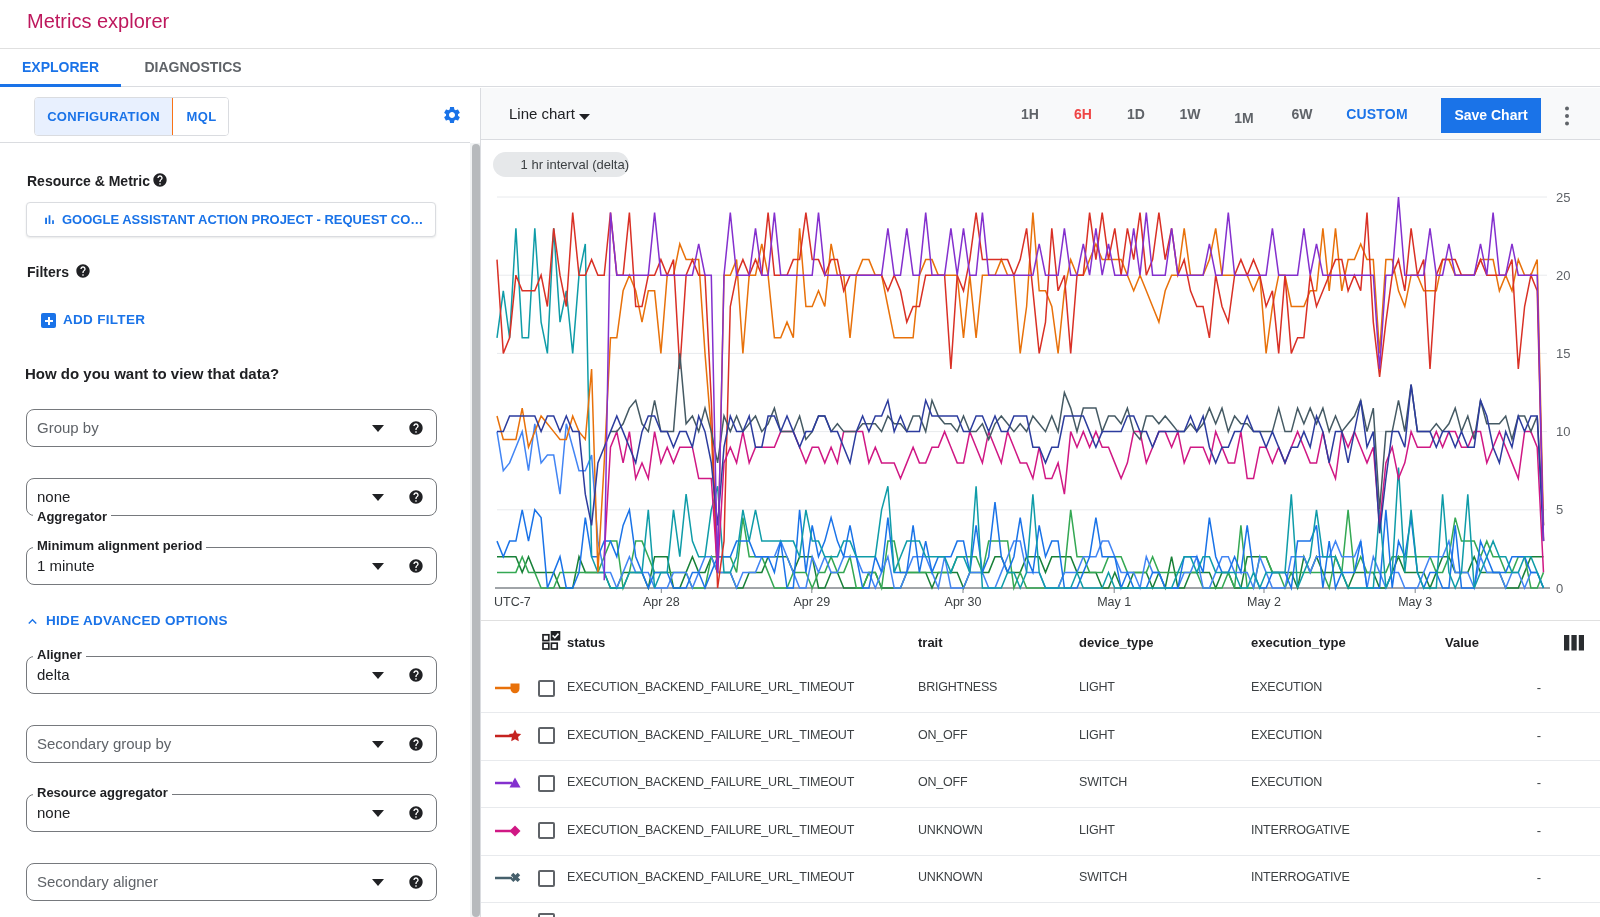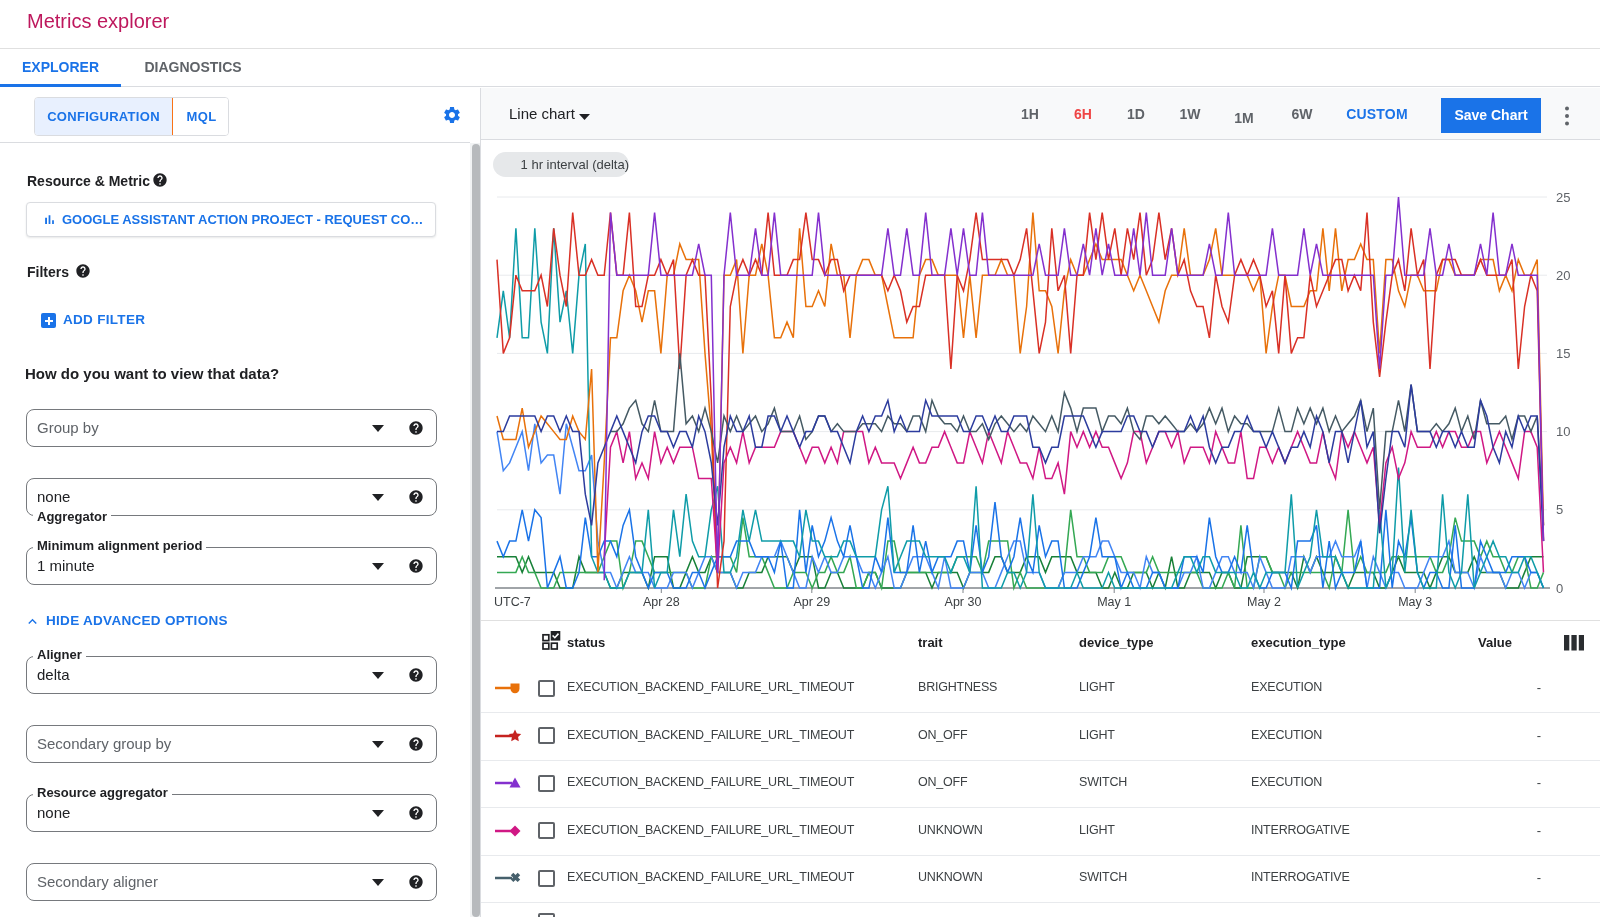--- a/index.html
+++ b/index.html
@@ -177,21 +177,21 @@
 <rect x="1" y="3.8" width="5.8" height="5.8" fill="none" stroke="#202124" stroke-width="1.7"></rect>
 <rect x="1" y="12.2" width="5.8" height="5.8" fill="none" stroke="#202124" stroke-width="1.7"></rect>
 <rect x="9.4" y="12.2" width="5.8" height="5.8" fill="none" stroke="#202124" stroke-width="1.7"></rect>
 <rect x="8.7" y="0" width="9.6" height="9.6" fill="#202124"></rect>
 <path d="M10.6 4.5l2.2 2.2 3.7-4.1" stroke="#fff" stroke-width="1.6" fill="none"></path>
 </svg>
 <div class="abs" style="left:567px;top:621px;height:43px;line-height:43px;font-size:13px;font-weight:bold;color:#202124;">status</div>
 <div class="abs" style="left:918px;top:621px;height:43px;line-height:43px;font-size:13px;font-weight:bold;color:#202124;">trait</div>
 <div class="abs" style="left:1079px;top:621px;height:43px;line-height:43px;font-size:13px;font-weight:bold;color:#202124;">device_type</div>
 <div class="abs" style="left:1251px;top:621px;height:43px;line-height:43px;font-size:13px;font-weight:bold;color:#202124;">execution_type</div>
-<div class="abs" style="left:1445px;top:621px;width:100px;height:43px;line-height:43px;text-align:center;font-size:13px;font-weight:bold;color:#202124;">Value</div>
+<div class="abs" style="left:1445px;top:621px;width:100px;height:43px;line-height:43px;text-align:left;font-size:13px;font-weight:bold;color:#202124;">Value</div>
 <svg class="abs" style="left:1563.5px;top:634.5px;" width="20" height="16" viewBox="0 0 20 16">
 <rect x="0" y="0" width="5.3" height="15.5" fill="#2a2d30"></rect>
 <rect x="7.4" y="0" width="5.3" height="15.5" fill="#2a2d30"></rect>
 <rect x="14.8" y="0" width="5.3" height="15.5" fill="#2a2d30"></rect>
 </svg>
 <div class="abs" style="left:481px;top:712.0px;width:1119px;height:1px;background:#e8eaed;"></div>
 <svg class="abs" style="left:495px;top:680.25px;" width="30" height="16" viewBox="0 0 30 16">
       <line x1="0" y1="8" x2="17" y2="8" stroke="#E8710A" stroke-width="2.5"></line>
       <path d="M15.5 3.5h9v5.2a4.5 4.5 0 0 1-9 0z" fill="#E8710A"></path>
     </svg>

